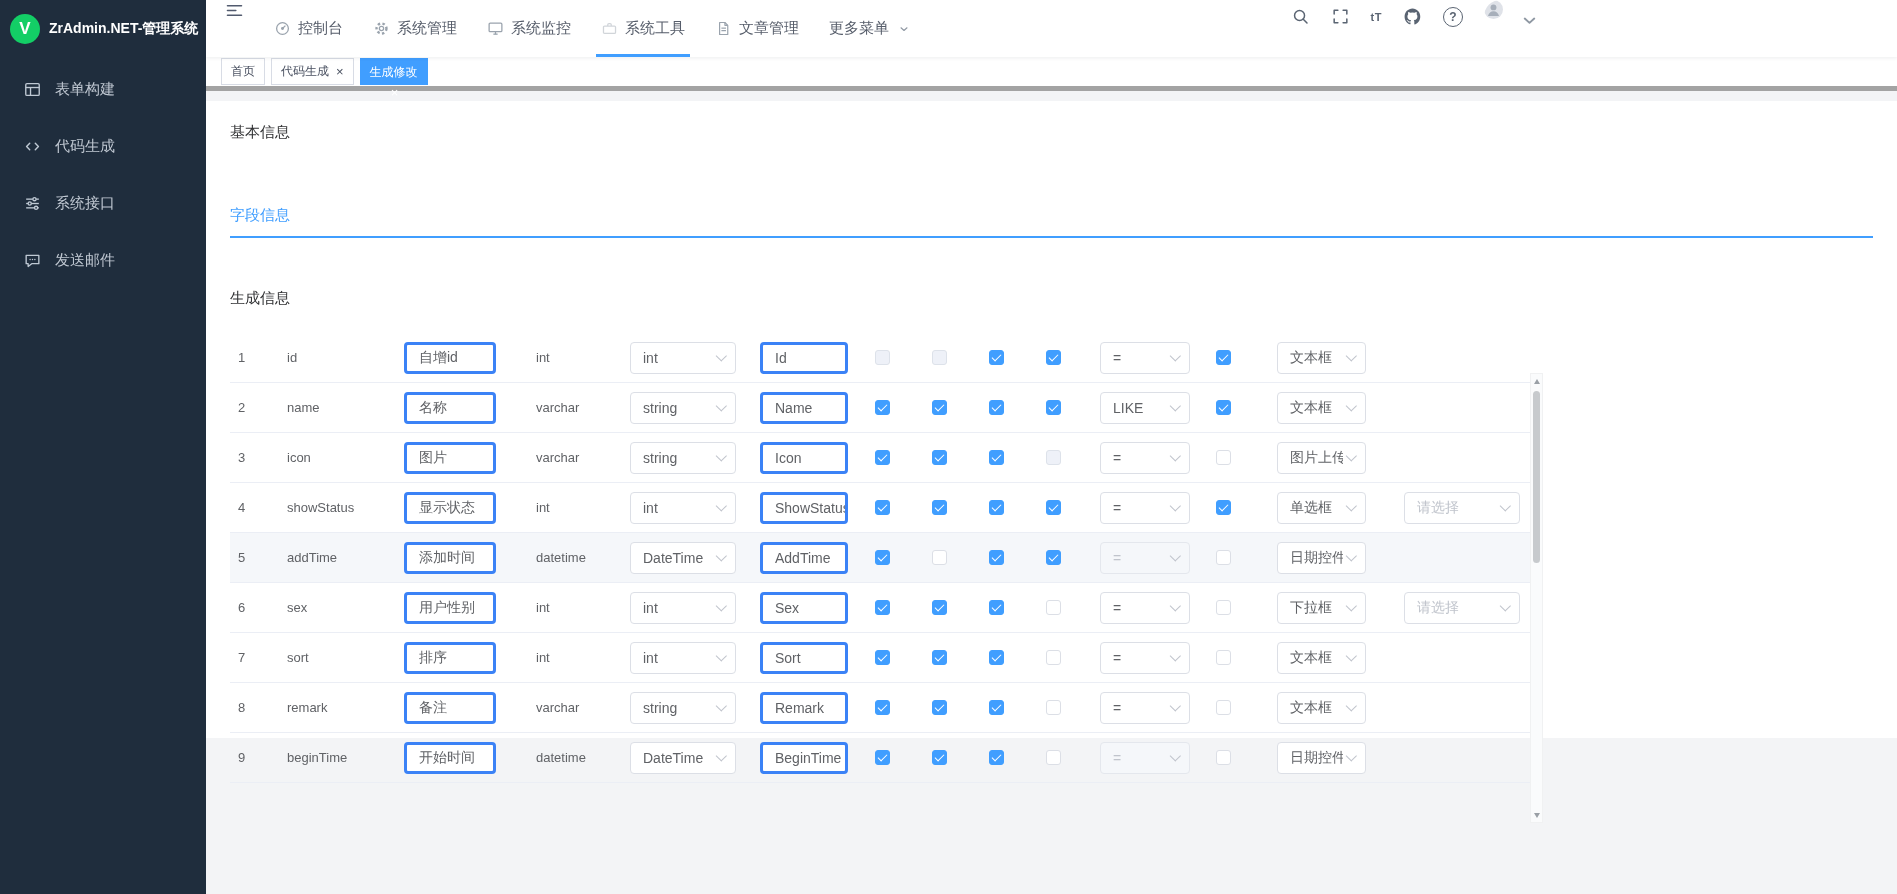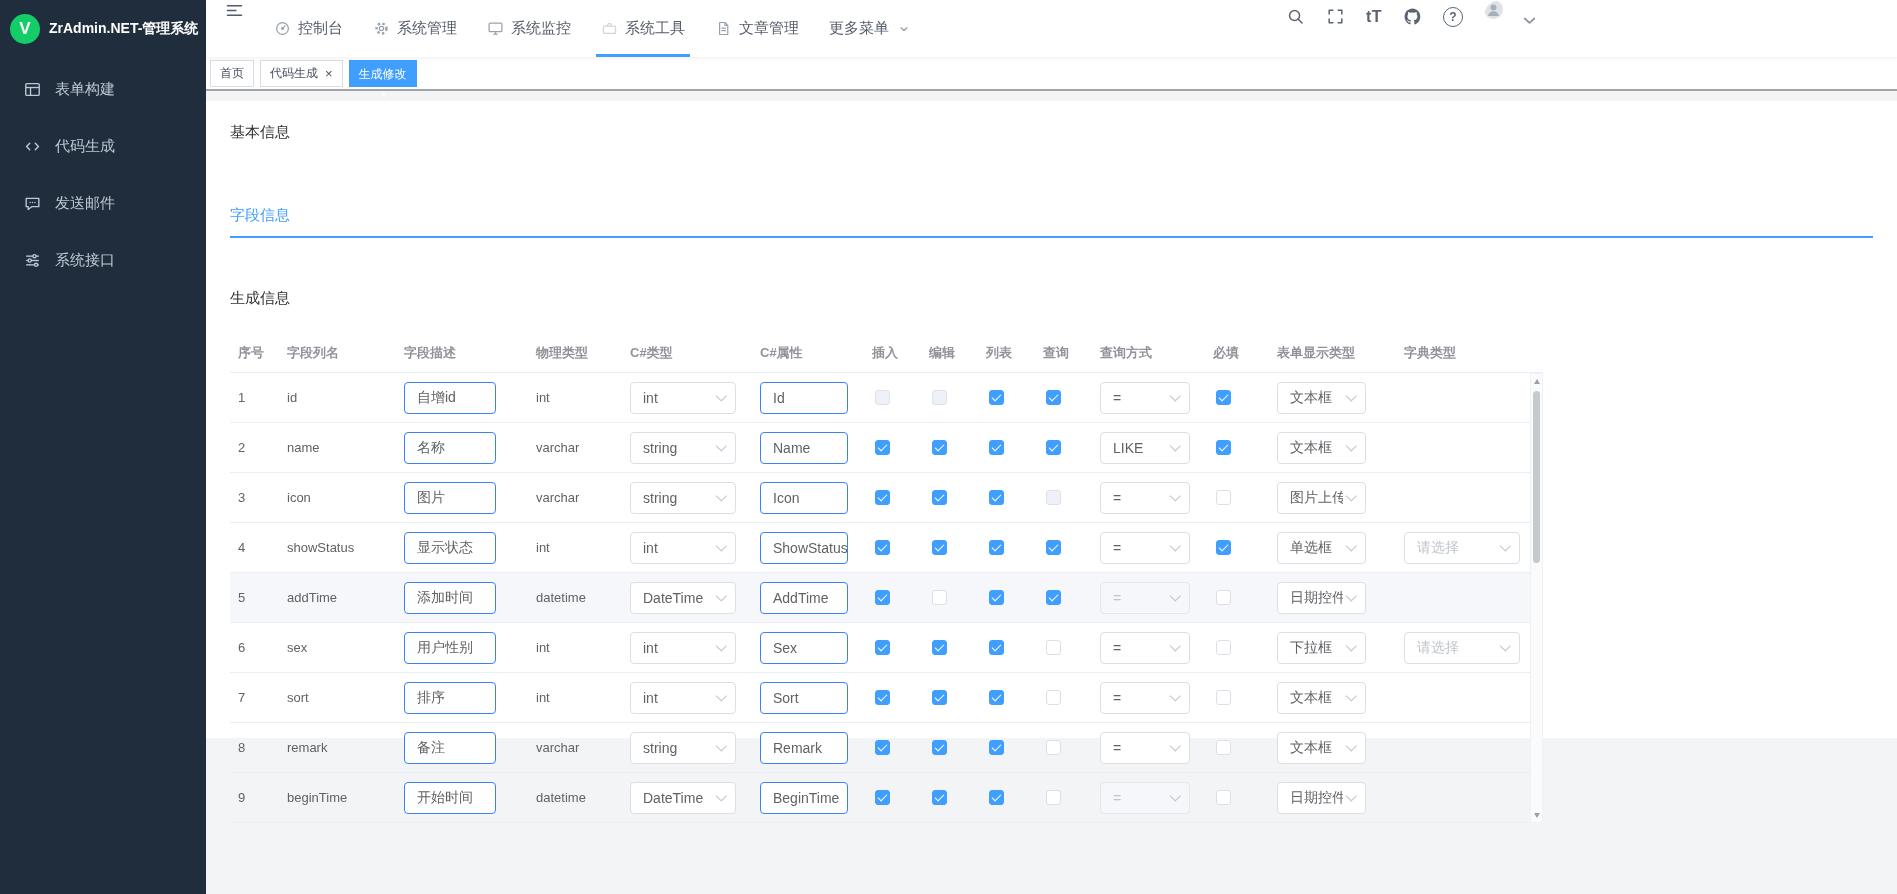--- a/index.html
+++ b/index.html
@@ -23,28 +23,28 @@
   .hamburger { display:flex; align-items:center; color:#515a6e; cursor:pointer; }
   .hamburger svg { width:21px; height:21px; }
   .nav-items { display:flex; align-items:stretch; height:100%; margin-left:14px; }
   .nav-item { display:flex; align-items:center; gap:7px; padding:0 15px; font-size:15px; color:#565d6a; position:relative; cursor:pointer; white-space:nowrap; }
   .nav-item svg { width:17px; height:17px; color:#9aa3ad; }
   .nav-item.active::after { content:""; position:absolute; left:10px; right:10px; bottom:0; height:3px; background:#409EFF; }
   .nav-item .chev { width:12px; height:12px; color:#8f98a3; margin-left:2px; }
   .nav-right { margin-left:auto; margin-right:358px; display:flex; align-items:center; gap:21px; color:#5a6472; }
   .nav-right .nav-ico { display:flex; align-items:center; cursor:pointer; }
   .nav-right svg { width:19px; height:19px; }
-  .font-toggle { font-weight:bold; font-size:16px; letter-spacing:0.5px; cursor:pointer; }
+  .font-toggle { font-weight:bold; font-size:11px; letter-spacing:0.5px; cursor:pointer; }
   .help-circle { width:20px; height:20px; border:1.7px solid currentColor; border-radius:50%; display:flex; align-items:center; justify-content:center; font-size:12px; font-weight:bold; cursor:pointer; }
   .avatar-wrap { display:flex; align-items:flex-end; gap:3px; cursor:pointer; }
   .avatar-wrap .avatar { width:33px; height:33px; border-radius:50%; overflow:hidden; display:block; }
   .avatar-caret { width:11px; height:11px; color:#8f98a3; margin-bottom:3px; }
 
   
-  .tagbar { height:34px; background:#fff; border-bottom:2px solid #a3a3a3; display:flex; align-items:center; gap:6px; padding:0 4px; flex-shrink:0; }
+  .tagbar { height:34px; background:#fff; border-bottom:5px solid #a3a3a3; display:flex; align-items:center; gap:6px; padding:0 15px; flex-shrink:0; }
   .tag { height:27px; display:flex; align-items:center; gap:5px; padding:0 9px; background:#fff; border:1px solid #d8dce5; color:#495060; font-size:12px; cursor:pointer; white-space:nowrap; }
   .tag.active { background:#409EFF; border-color:#409EFF; color:#fff;flex-direction:column; }
   .tag-dot { width:8px; height:8px; border-radius:50%; background:#fff; }
   .tag-close { font-size:13px; line-height:1; margin-left:2px; }
 
   
   .content { margin-top:10px; background:#fff; height:637px; padding:16px 24px 0; flex-shrink:0; }
   .tabs { display:flex; gap:45px;flex-direction:column; }
   .tab { font-size:15px; color:#303133; padding:6px 0 13px; position:relative; cursor:pointer; }
   .tab.active { color:#409EFF; }
@@ -55,21 +55,21 @@
   .thead { display:flex; align-items:center; height:40px; padding-left:8px; border-bottom:1px solid #ebeef5; }
   .th { font-size:13px; color:#909399; font-weight:600; white-space:nowrap; }
   .tbody { height:450px; overflow:hidden; }
   .trow { display:flex; align-items:center; height:50px; padding-left:8px; border-bottom:1px solid #ebeef5; font-size:13px; color:#606266; }
   .trow.hl { background:#f5f7fa; }
   .td { display:flex; align-items:center; white-space:nowrap; }
   .c1{width:49px}.c2{width:117px}.c3{width:132px}.c4{width:94px}.c5{width:130px}.c6{width:112px}
   .c7{width:57px}.c8{width:57px}.c9{width:57px}.c10{width:57px}.c11{width:113px}.c12{width:64px}.c13{width:127px}.c14{width:126px}
   .td .cb { margin-left:3px; }
 
-  .inp { height:32px; border:1px solid #3b82f6; border-radius:4px; background:#fff; display:flex; align-items:center; padding:0 12px; color:#606266; font-size:14px; overflow:hidden; white-space:nowrap; cursor:text; }
+  .inp { height:32px; border:3px solid #3b82f6; border-radius:4px; background:#fff; display:flex; align-items:center; padding:0 12px; color:#606266; font-size:14px; overflow:hidden; white-space:nowrap; cursor:text; }
   .sel { height:32px; border:1px solid #dcdfe6; border-radius:4px; background:#fff; display:flex; align-items:center; justify-content:space-between; padding:0 9px 0 12px; color:#606266; font-size:14px; cursor:pointer; }
   .sel-text { overflow:hidden; white-space:nowrap; }
   .sel .caret { width:8px; height:8px; border-left:1.6px solid #c0c4cc; border-bottom:1.6px solid #c0c4cc; transform:rotate(-45deg) translate(1px,-2px); flex-shrink:0; margin-left:5px; }
   .sel.disabled { background:#f5f7fa; border-color:#e4e7ed; color:#c0c4cc; cursor:not-allowed; }
   .ph { color:#c0c4cc; }
   .w92{width:92px}.w88{width:88px}.w106{width:106px}.w90{width:90px}.w104{width:89px}.w116{width:116px}
 
   .cb { width:15px; height:15px; border:1px solid #dcdfe6; border-radius:3px; background:#fff; position:relative; display:inline-block; cursor:pointer; }
   .cb.on { background:#409EFF; border-color:#409EFF; }
   .cb.on::after { content:""; position:absolute; left:4px; top:1px; width:4px; height:8px; border:solid #fff; border-width:0 1.8px 1.8px 0; transform:rotate(45deg); }
@@ -115,41 +115,41 @@
       <span>
         <svg viewBox="0 0 24 24" width="19" height="19" fill="none" stroke="#bfc9d4" stroke-width="1.8" stroke-linecap="round" stroke-linejoin="round">
             <path d="M8.5 8l-4 4 4 4"></path>
             <path d="M15.5 8l4 4-4 4"></path>
           </svg>
       </span>
       <span>代码生成</span>
     </div>
     <div class="menu-item">
       <span>
-        <svg viewBox="0 0 24 24" width="19" height="19" fill="none" stroke="#bfc9d4" stroke-width="1.7" stroke-linejoin="round">
-            <path d="M4 5.5h16v10.5h-9L6.5 19.5v-3.5H4z"></path>
-            <circle cx="9" cy="10.8" r="0.9" fill="#bfc9d4" stroke="none"></circle>
-            <circle cx="12" cy="10.8" r="0.9" fill="#bfc9d4" stroke="none"></circle>
-            <circle cx="15" cy="10.8" r="0.9" fill="#bfc9d4" stroke="none"></circle>
-          </svg>
-      </span>
-      <span>发送邮件</span>
-    </div>
-    <div class="menu-item">
-      <span>
         <svg viewBox="0 0 24 24" width="19" height="19" fill="none" stroke="#bfc9d4" stroke-width="1.7">
             <line x1="4" y1="6.5" x2="20" y2="6.5"></line>
             <line x1="4" y1="12" x2="20" y2="12"></line>
             <line x1="4" y1="17.5" x2="20" y2="17.5"></line>
             <circle cx="14.5" cy="6.5" r="2" fill="#1f2d3d"></circle>
             <circle cx="8.5" cy="12" r="2" fill="#1f2d3d"></circle>
             <circle cx="16.5" cy="17.5" r="2" fill="#1f2d3d"></circle>
           </svg>
       </span>
       <span>系统接口</span>
+    </div>
+    <div class="menu-item">
+      <span>
+        <svg viewBox="0 0 24 24" width="19" height="19" fill="none" stroke="#bfc9d4" stroke-width="1.7" stroke-linejoin="round">
+            <path d="M4 5.5h16v10.5h-9L6.5 19.5v-3.5H4z"></path>
+            <circle cx="9" cy="10.8" r="0.9" fill="#bfc9d4" stroke="none"></circle>
+            <circle cx="12" cy="10.8" r="0.9" fill="#bfc9d4" stroke="none"></circle>
+            <circle cx="15" cy="10.8" r="0.9" fill="#bfc9d4" stroke="none"></circle>
+          </svg>
+      </span>
+      <span>发送邮件</span>
     </div>
   </nav>
 </aside>
 
 <div class="main">
 
   <header class="navbar">
     <span class="hamburger">
       <svg viewBox="0 0 24 24" fill="none" stroke="#515a6e" stroke-width="1.8" stroke-linecap="round">
           <line x1="4" y1="6.5" x2="20" y2="6.5"></line>
@@ -263,36 +263,20 @@
       </div>
       <div class="tab active">
         <span>字段信息</span>
       </div>
       <div class="tab">
         <span>生成信息</span>
       </div>
     </div>
 
     <div class="table-wrap">
-      <div class="thead">
-        <div class="th c1">序号</div>
-        <div class="th c2">字段列名</div>
-        <div class="th c3">字段描述</div>
-        <div class="th c4">物理类型</div>
-        <div class="th c5">C#类型</div>
-        <div class="th c6">C#属性</div>
-        <div class="th c7">插入</div>
-        <div class="th c8">编辑</div>
-        <div class="th c9">列表</div>
-        <div class="th c10">查询</div>
-        <div class="th c11">查询方式</div>
-        <div class="th c12">必填</div>
-        <div class="th c13">表单显示类型</div>
-        <div class="th c14">字典类型</div>
-      </div>
       <div class="tbody">
           <div class="trow">
             <div class="td c1">1</div>
             <div class="td c2">id</div>
             <div class="td c3">
               <div class="inp w92">自增id</div>
             </div>
             <div class="td c4">int</div>
             <div class="td c5">
               <div class="sel w106">

